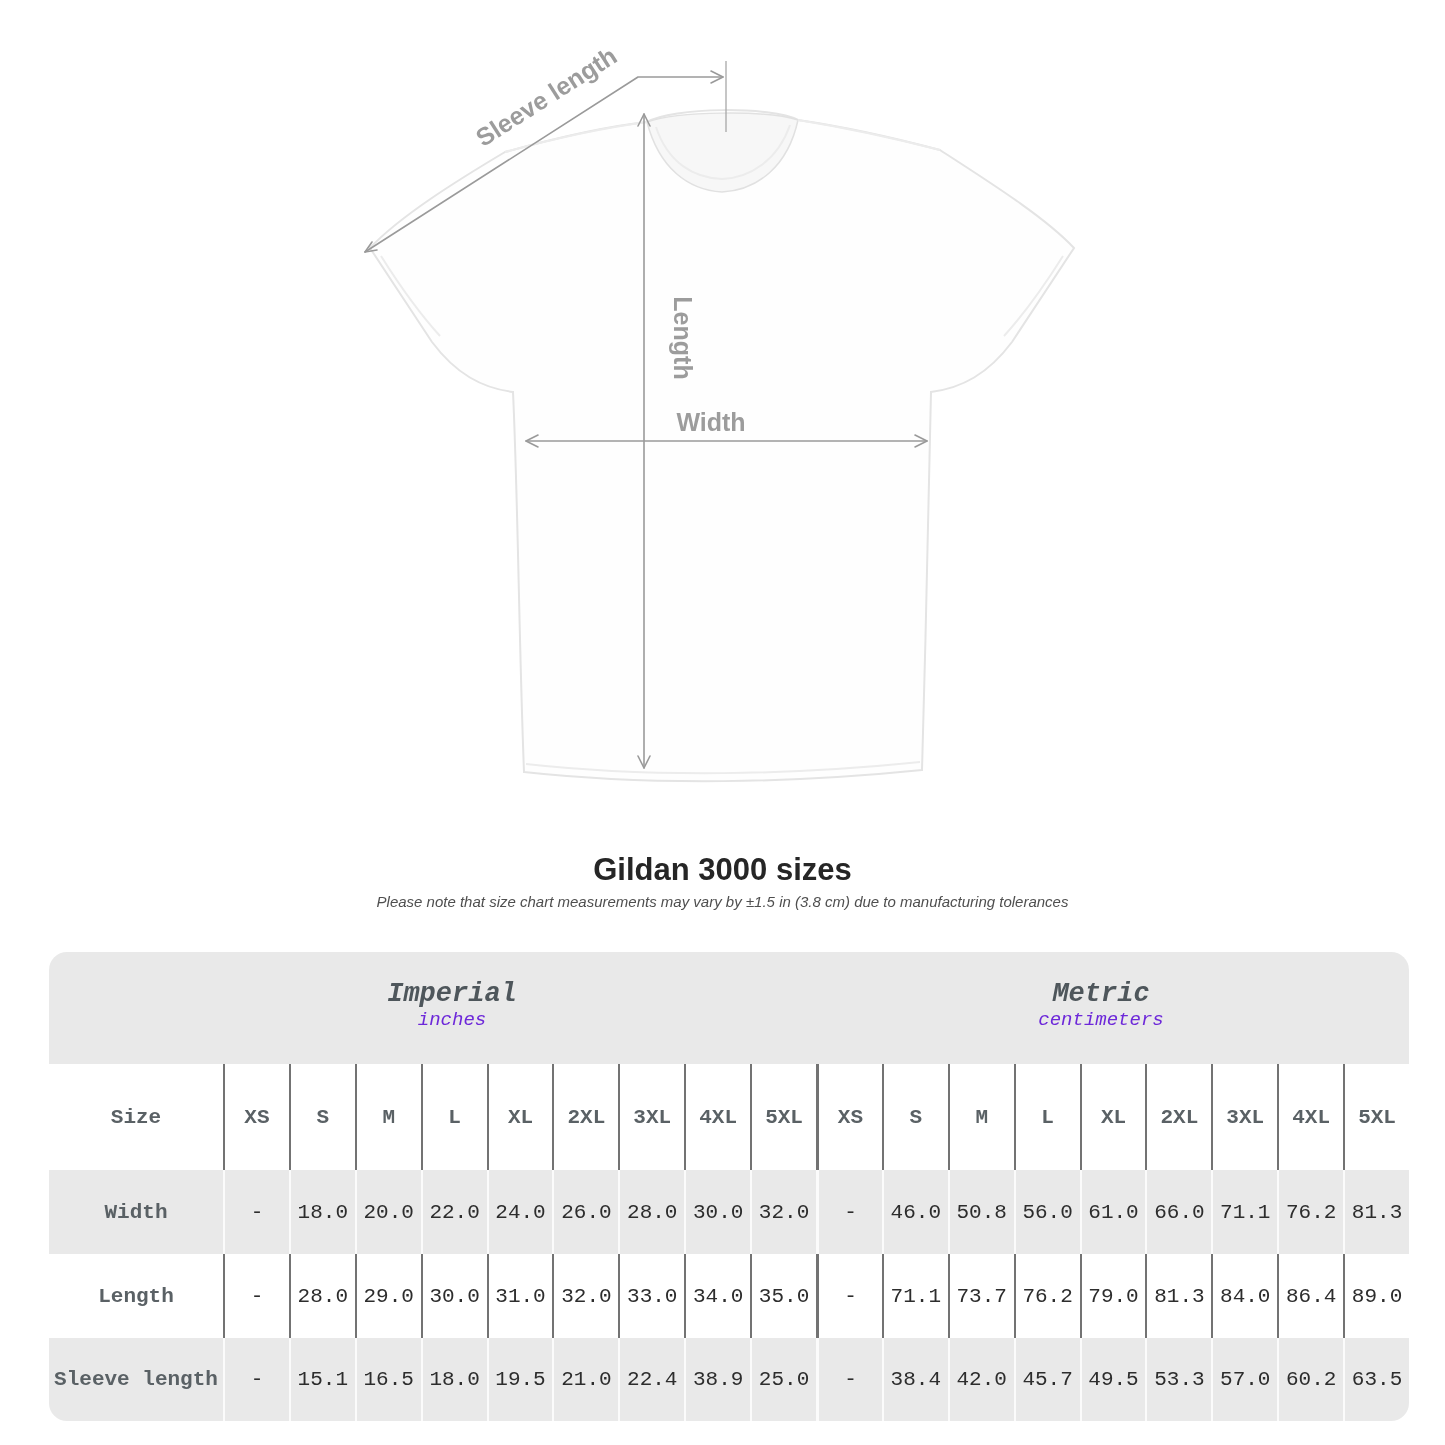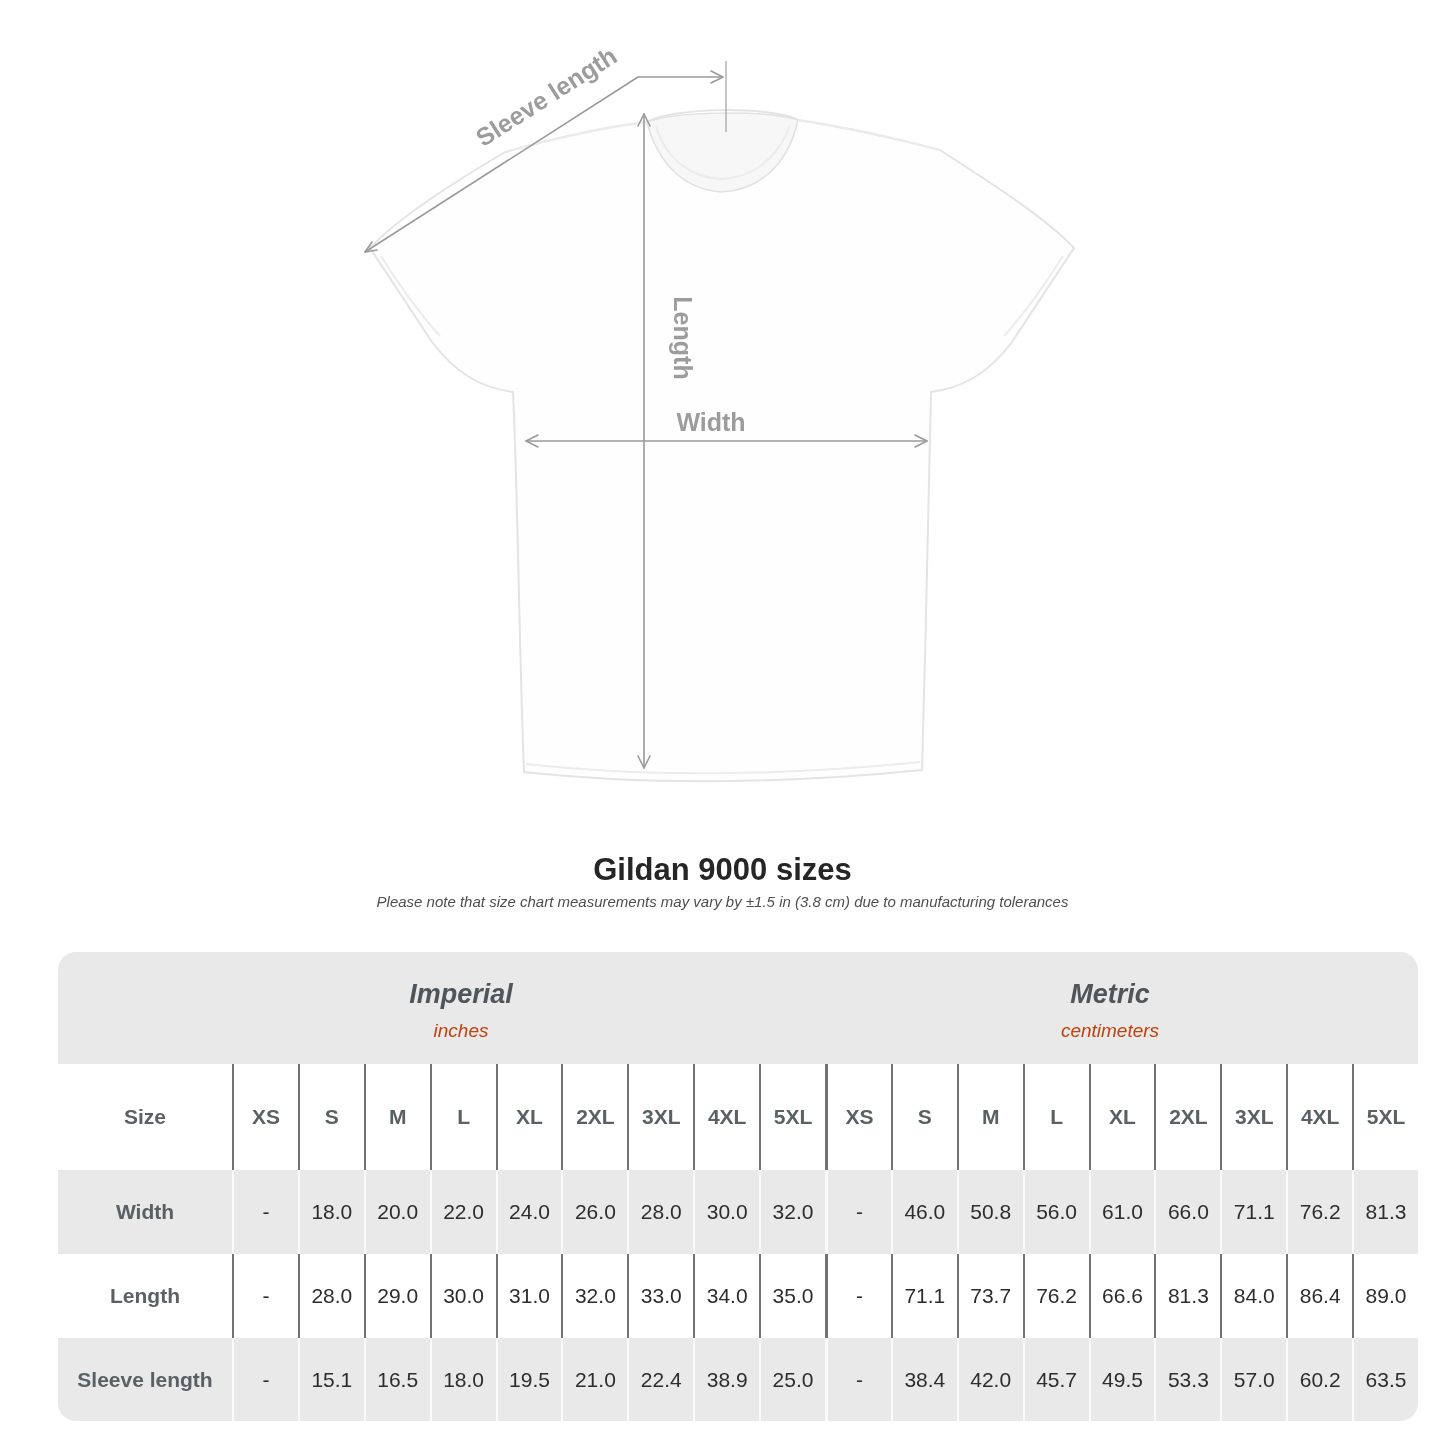--- a/index.html
+++ b/index.html
@@ -10,28 +10,28 @@
   .collar-open{fill:#f7f7f7;stroke:#e1e1e1;stroke-width:1.5;}
   .seam{fill:none;stroke:#ececec;stroke-width:2;}
   .dim{fill:none;stroke:#9a9a9a;stroke-width:1.6;stroke-linecap:round;stroke-linejoin:round;}
   .tick{fill:none;stroke:#a8a8a8;stroke-width:1.3;}
   .dim-label{fill:#9c9c9c;font-size:25px;font-weight:bold;
              font-family:"Liberation Sans",sans-serif;}
   .title{position:absolute;top:854px;left:0;width:100%;margin:0;text-align:center;
          font-size:31px;font-weight:bold;color:#262626;line-height:1;}
   .subtitle{position:absolute;top:893px;left:0;width:100%;margin:0;text-align:center;
             font-size:15px;font-style:italic;color:#4f4f4f;line-height:1.2;}
-  .sizetable{position:absolute;left:58px;top:952px;width:1360px;}
+  .sizetable{position:absolute;left:49px;top:952px;width:1360px;font-family:Liberation Mono, monospace;}
   .band{position:relative;height:112px;background:#e9e9e9;border-radius:18px 18px 0 0;}
   .band-group{position:absolute;top:27px;transform:translateX(-50%);
               text-align:center;color:#4e565b;white-space:nowrap;}
   .band-group.imperial{left:403px;}
   .band-group.metric{left:1052px;}
   .u-title{font-size:27px;font-weight:bold;font-style:italic;}
-  .u-sub{font-size:19px;font-style:italic;margin-top:10px;color:#c2410c;}
+  .u-sub{font-size:19px;font-style:italic;margin-top:0;color:#6d28d9;}
   .trow{display:grid;grid-template-columns:174px repeat(18,1fr);}
   .trow.head{height:106px;background:#ffffff;}
   .trow.r-white{background:#ffffff;}
   .trow.r-gray{background:#e9e9e9;}
   .trow.body{height:84px;}
   .trow.last{height:83px;border-radius:0 0 18px 18px;overflow:hidden;}
   .cell{display:flex;align-items:center;justify-content:center;
         font-size:21px;color:#2d2d2d;}
   .cell.lbl,.cell.hd{font-weight:bold;color:#5a6165;}
   .r-white .cell.val{border-left:2px solid #737373;}
@@ -92,21 +92,21 @@
         <polyline class="dim" points="538,435 526,441 538,447"></polyline>
         <polyline class="dim" points="915,435 927,441 915,447"></polyline>
       </g>
 
       <text class="dim-label" text-anchor="middle" transform="translate(551,104) rotate(-32.6)">Sleeve length</text>
       <text class="dim-label" text-anchor="middle" transform="translate(674,338) rotate(90)">Length</text>
       <text class="dim-label" text-anchor="middle" x="711" y="431">Width</text>
     </g>
   </svg>
 
-  <h1 class="title">Gildan 9000 sizes</h1>
+  <h1 class="title">Gildan 3000 sizes</h1>
   <p class="subtitle">Please note that size chart measurements may vary by ±1.5 in (3.8 cm) due to manufacturing tolerances</p>
 
   <div class="sizetable">
     <div class="band">
       <div class="band-group imperial">
         <div class="u-title">Imperial</div>
         <div class="u-sub">inches</div>
       </div>
       <div class="band-group metric">
         <div class="u-title">Metric</div>
@@ -164,21 +164,21 @@
           <div class="cell val">30.0</div>
           <div class="cell val">31.0</div>
           <div class="cell val">32.0</div>
           <div class="cell val">33.0</div>
           <div class="cell val">34.0</div>
           <div class="cell val">35.0</div>
           <div class="cell val sec">-</div>
           <div class="cell val">71.1</div>
           <div class="cell val">73.7</div>
           <div class="cell val">76.2</div>
-          <div class="cell val">66.6</div>
+          <div class="cell val">79.0</div>
           <div class="cell val">81.3</div>
           <div class="cell val">84.0</div>
           <div class="cell val">86.4</div>
           <div class="cell val">89.0</div>
         </div>
         <div class="trow body r-gray last">
           <div class="cell lbl">Sleeve length</div>
           <div class="cell val">-</div>
           <div class="cell val">15.1</div>
           <div class="cell val">16.5</div>

